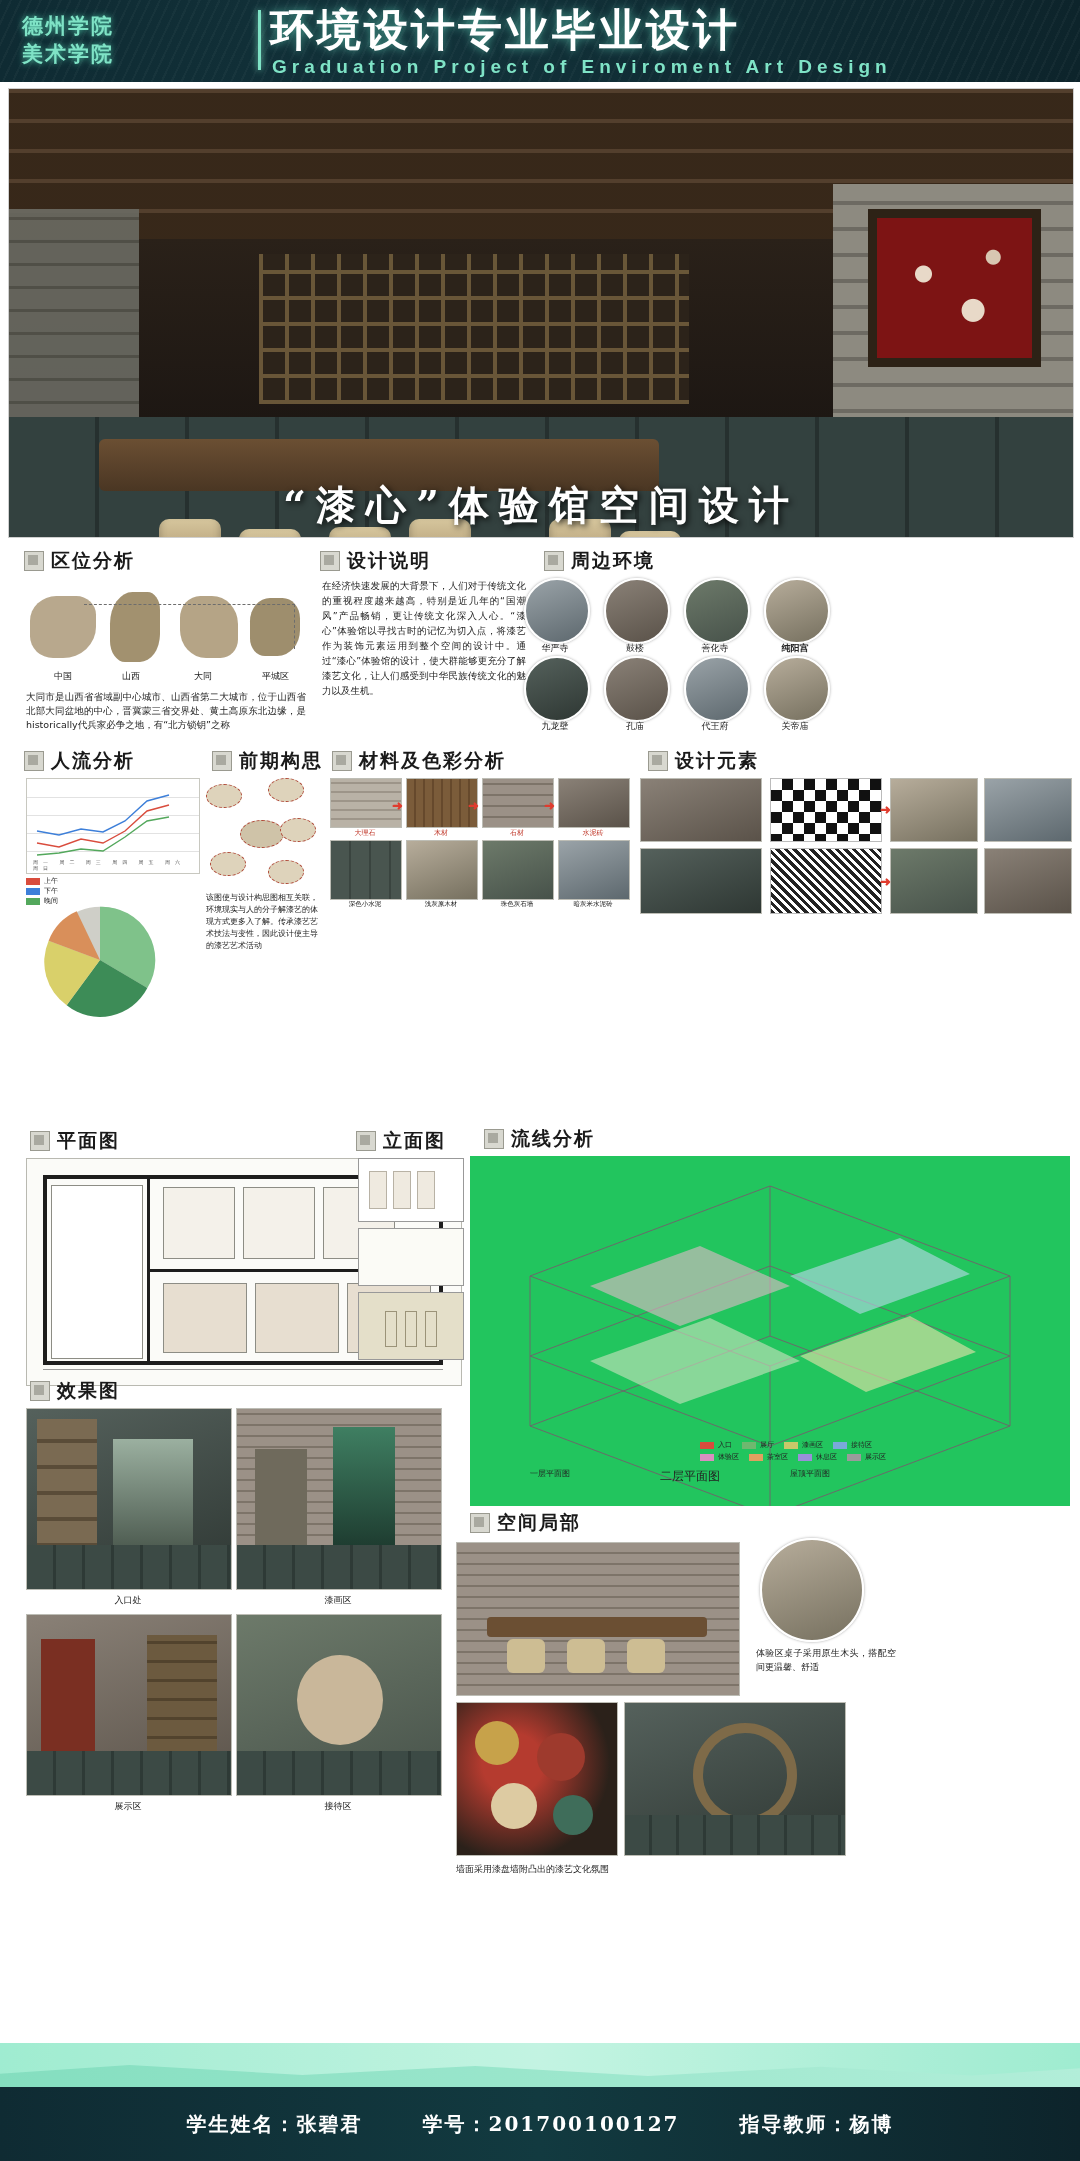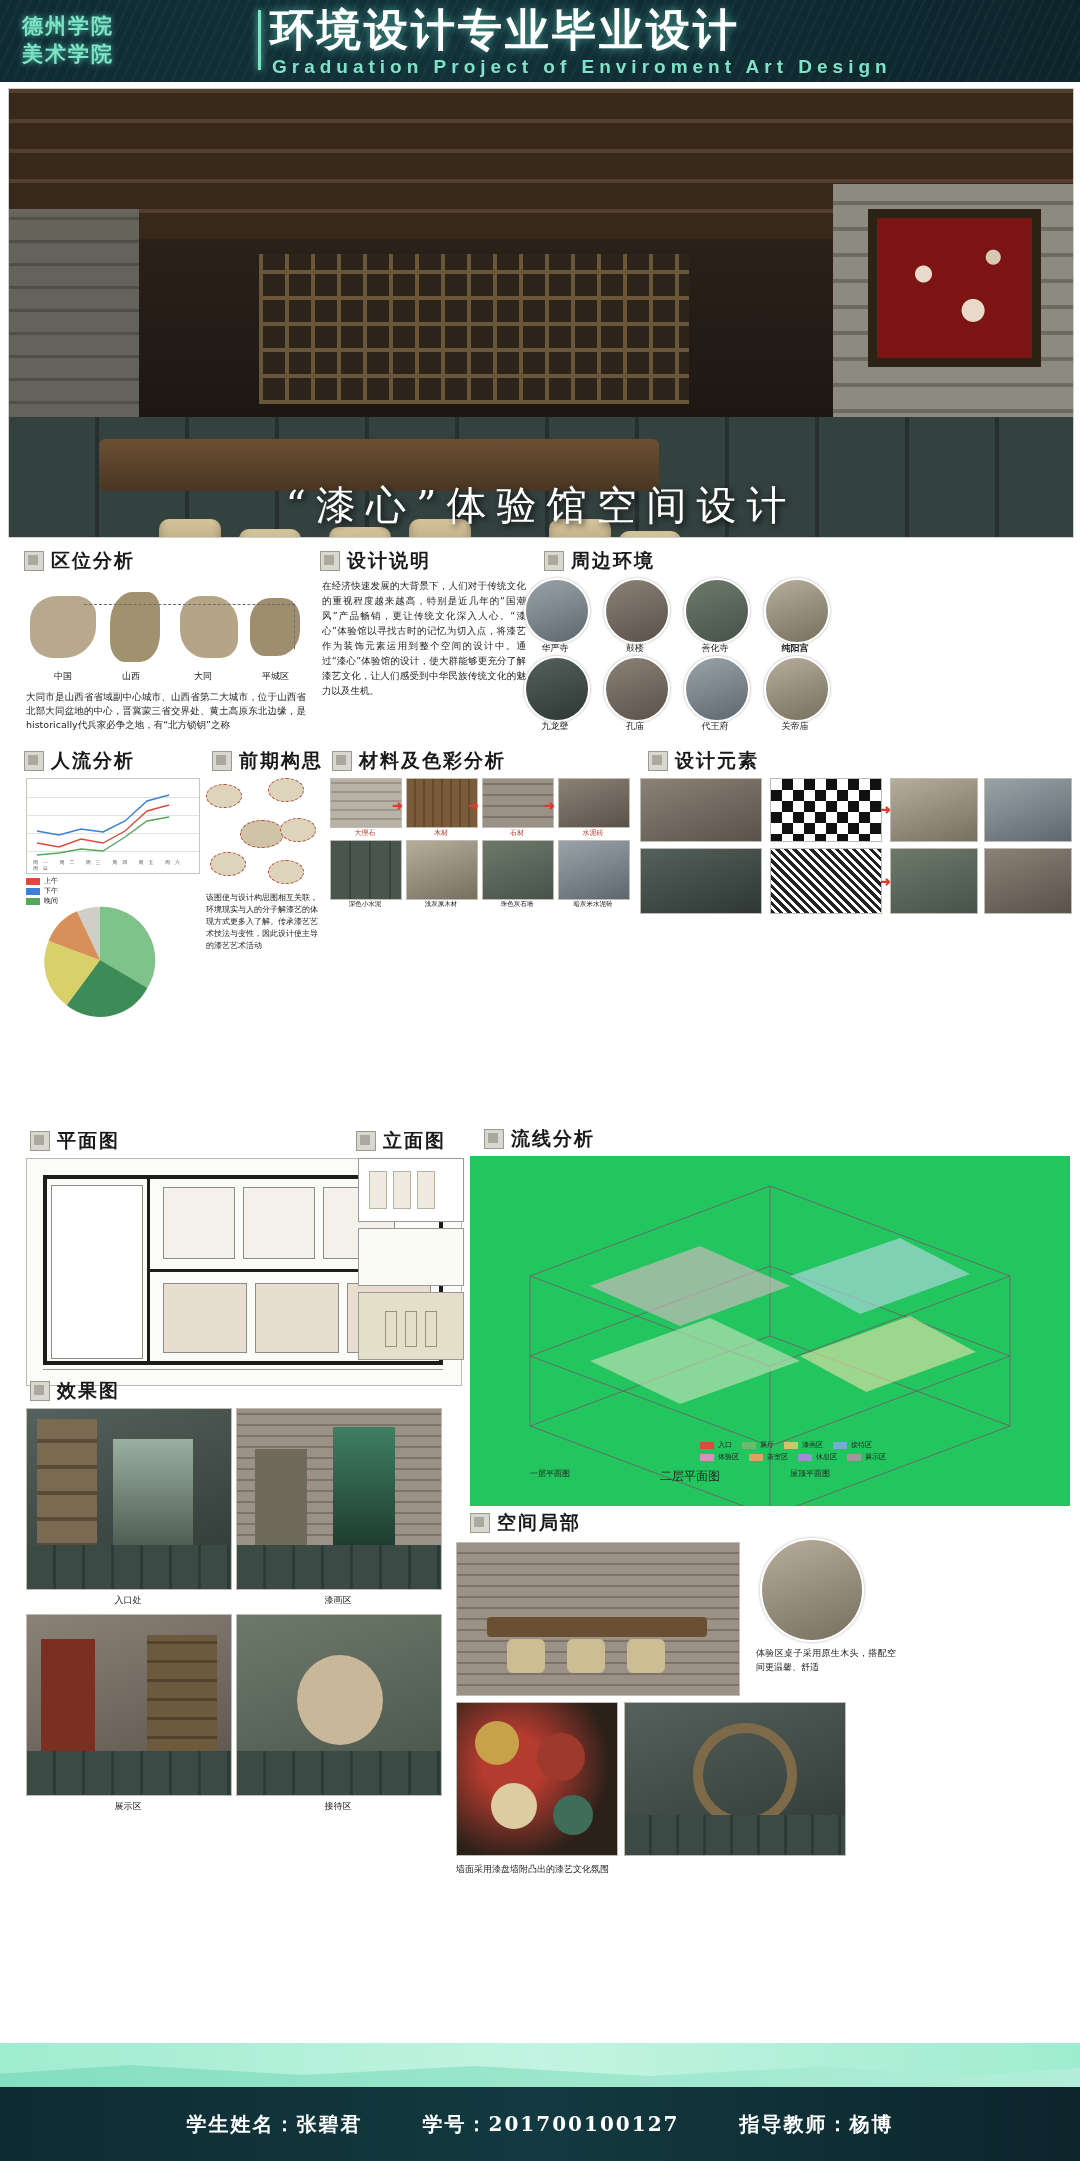--- a/index.html
+++ b/index.html
@@ -106,21 +106,21 @@
     position:absolute;left:90px;top:350px;width:560px;height:52px;
     background:linear-gradient(180deg,#6b4f33,#4a3623);border-radius:6px;
   }
   .stool{
     position:absolute;width:62px;height:48px;border-radius:10px;
     background:linear-gradient(180deg,#d6c69d,#a8906a);
     box-shadow:inset 0 -6px 8px rgba(0,0,0,.3);
   }
   .hero-caption{
     position:absolute;left:0;bottom:4px;width:100%;text-align:center;
-    color:#ffffff;font-size:40px;font-weight:normal;letter-spacing:10px;
+    color:#ffffff;font-size:40px;font-weight:bold;letter-spacing:10px;
     font-family:"DejaVu Serif", serif;
     text-shadow:2px 2px 6px rgba(0,0,0,.85);
   }
 
   
   .sec{position:absolute;text-align:center;}
   .sec-title{display:flex;align-items:center;gap:7px;}
   .sec-mark{
     width:18px;height:18px;background:#d8d8d0;border:1px solid #9a9a90;
     position:relative;flex:0 0 auto;

